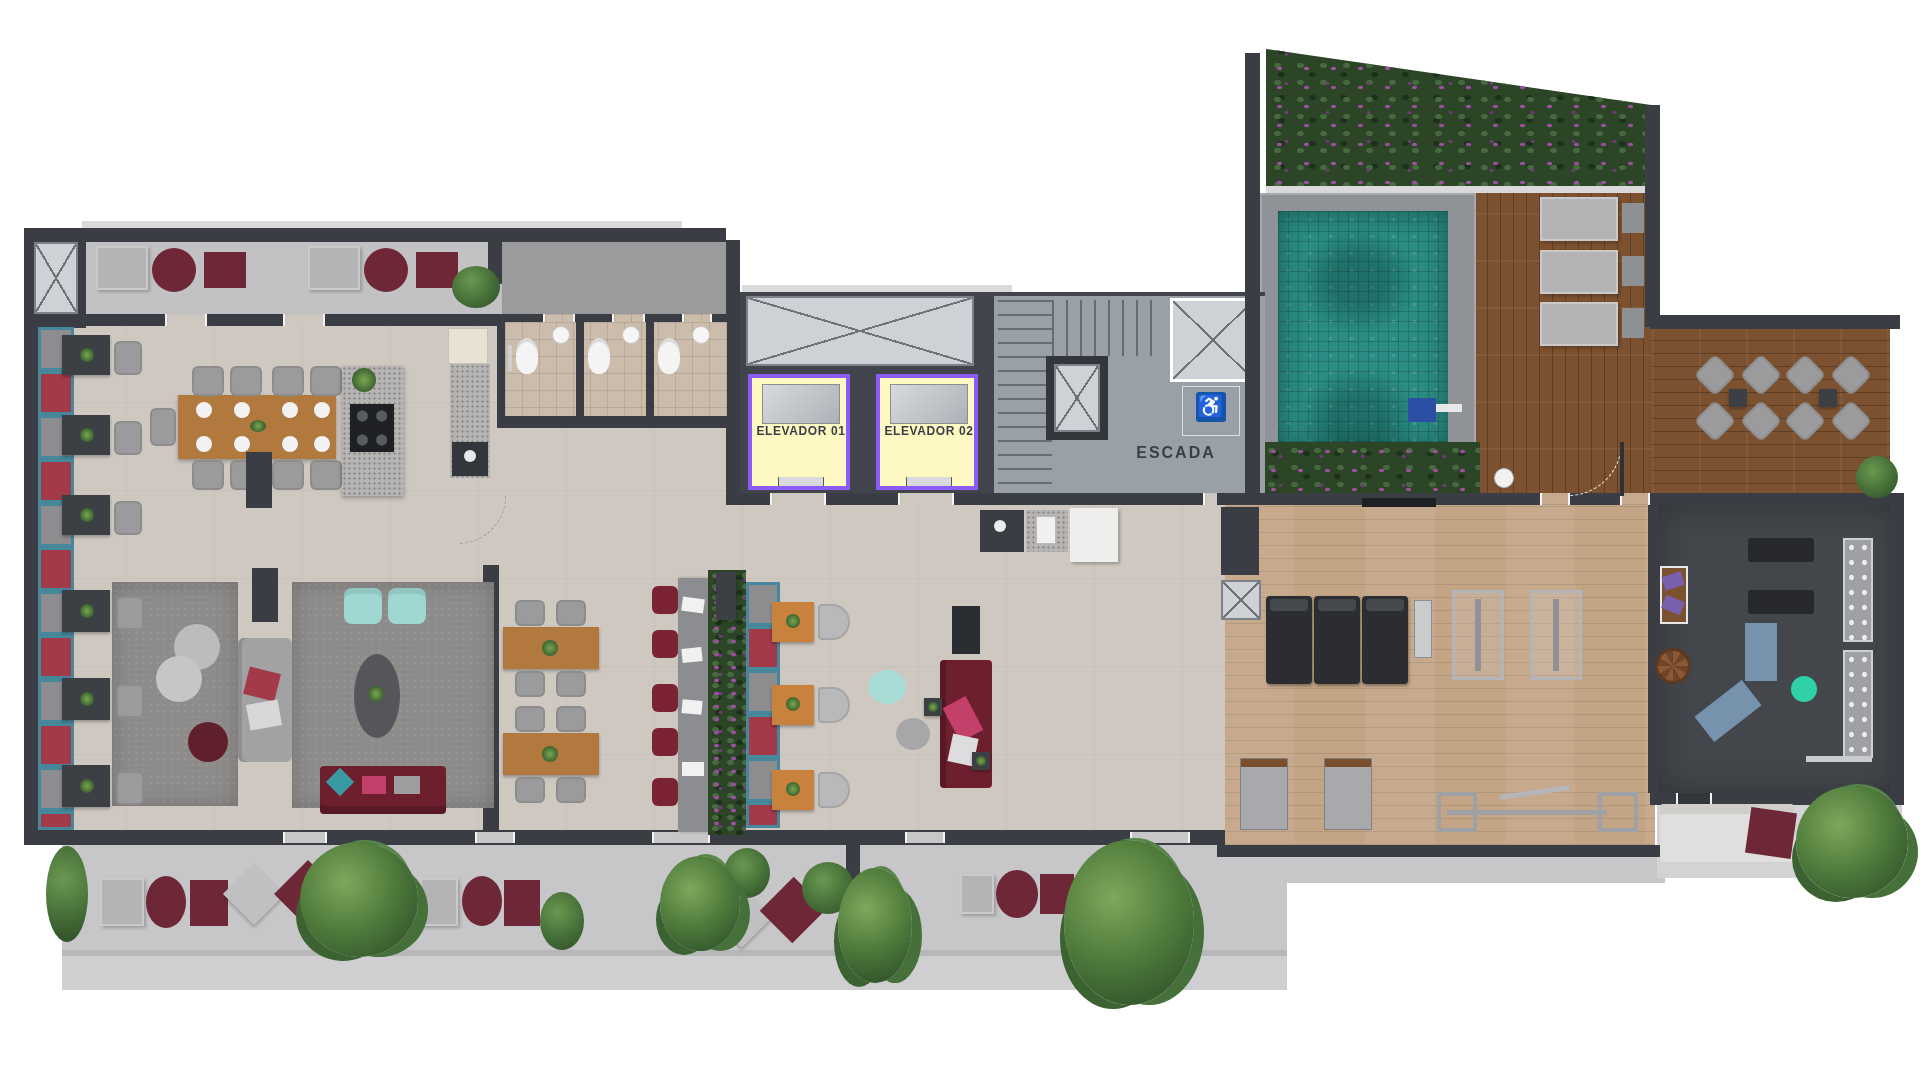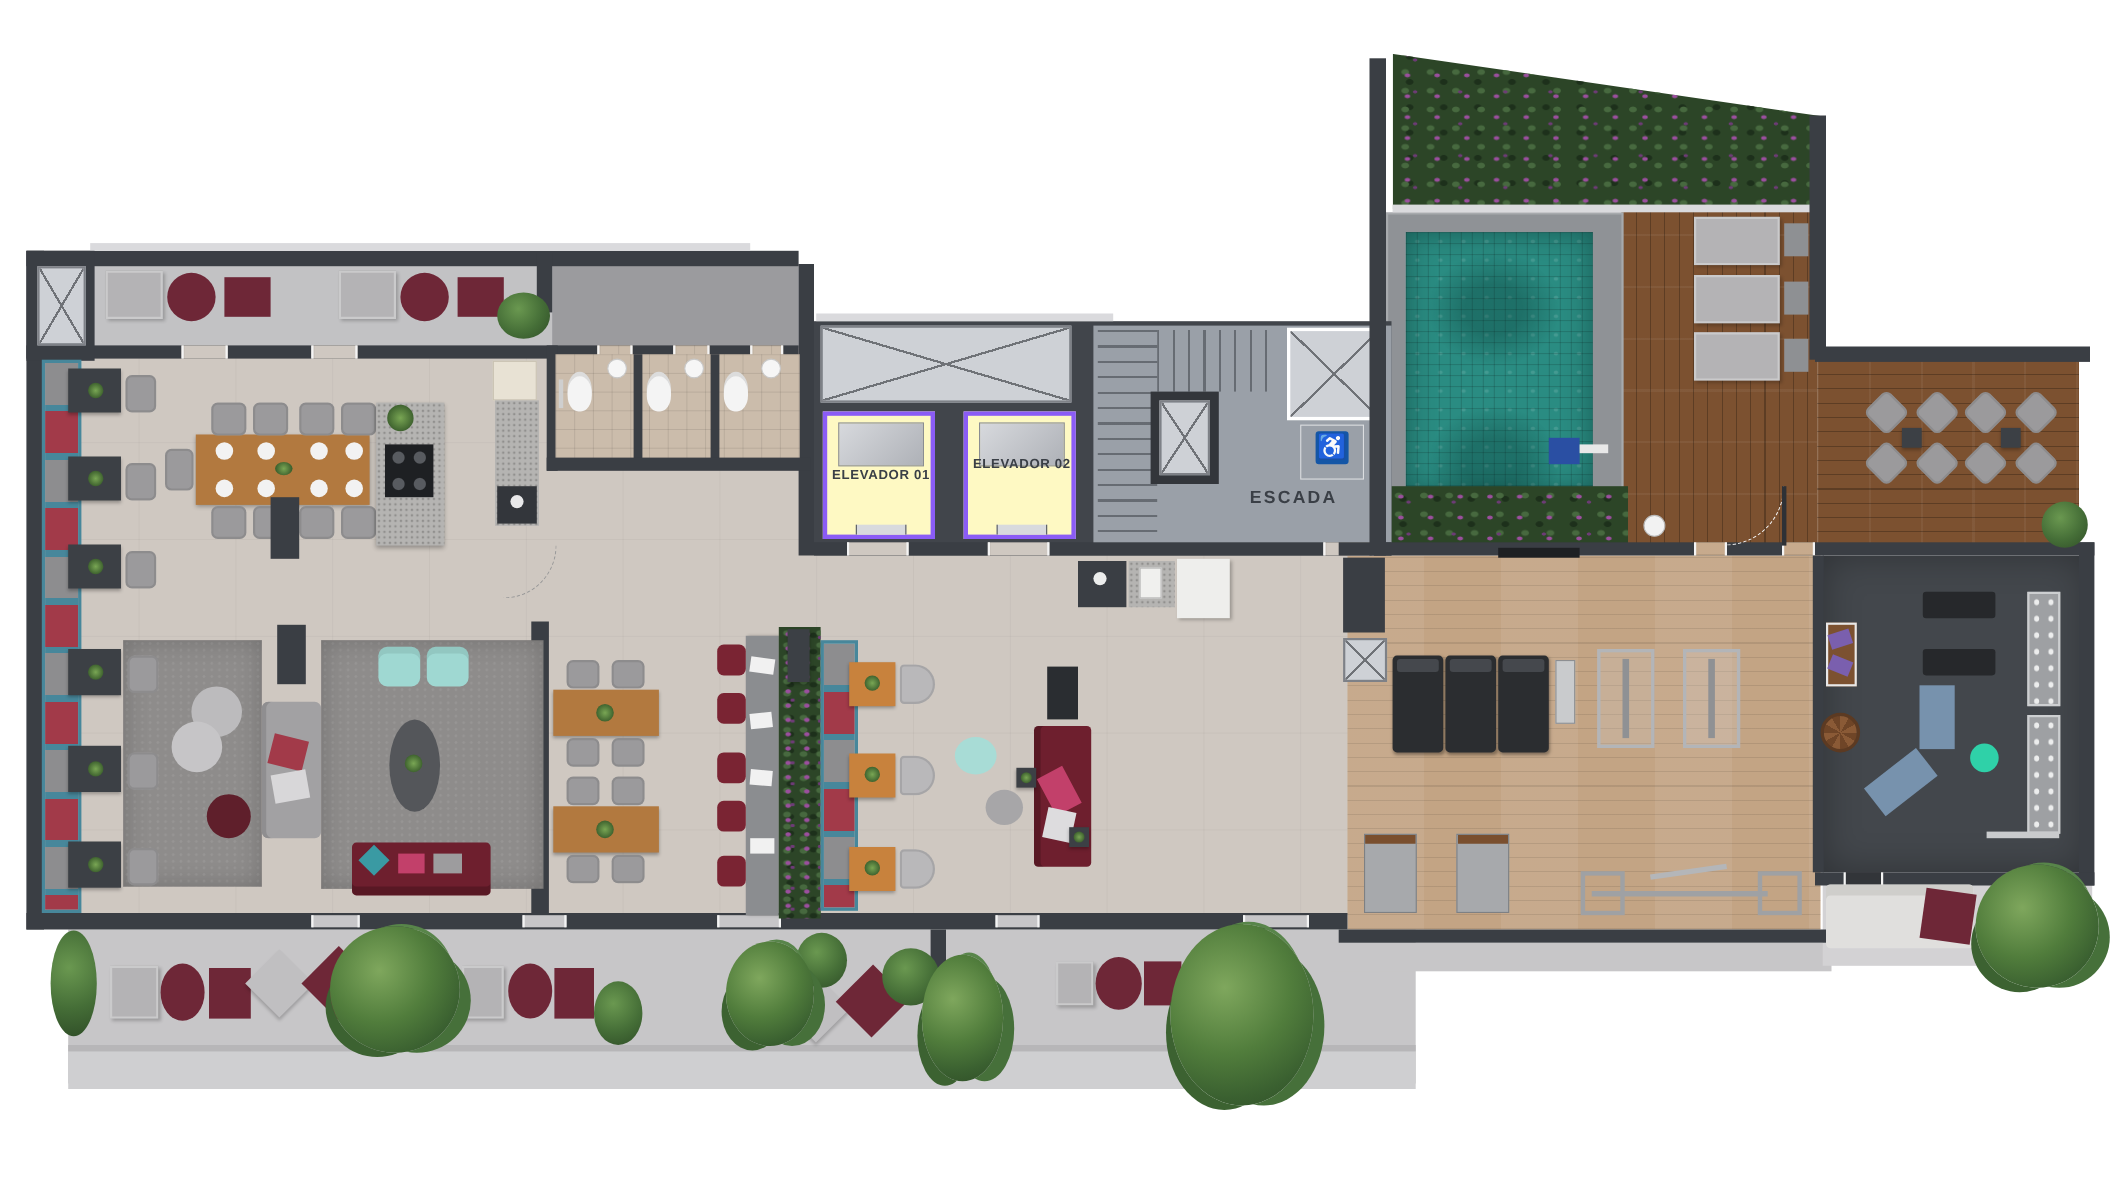--- a/index.html
+++ b/index.html
@@ -225,21 +225,21 @@
   <div style="left:740px;top:292px;width:525px;height:213px;background:#41454b;"></div>
   <div class="lightcap" style="left:742px;top:285px;width:270px;height:7px;"></div>
   <div class="xbox" style="left:746px;top:296px;width:228px;height:70px;"></div>
   <div class="elevator" style="left:748px;top:374px;width:102px;height:116px;">
     <div class="cab" style="left:10px;top:6px;width:78px;height:40px;"></div>
     <div class="label" style="left:0;top:46px;width:98px;font-size:12px;">ELEVADOR 01</div>
     <div style="left:26px;bottom:0;width:46px;height:9px;background:#d8dadd;border-left:1px solid #55585d;border-right:1px solid #55585d;"></div>
   </div>
   <div class="elevator" style="left:876px;top:374px;width:102px;height:116px;">
     <div class="cab" style="left:10px;top:6px;width:78px;height:40px;"></div>
-    <div class="label" style="left:0;top:36px;width:98px;font-size:12px;">ELEVADOR 02</div>
+    <div class="label" style="left:0;top:46px;width:98px;font-size:12px;">ELEVADOR 02</div>
     <div style="left:26px;bottom:0;width:46px;height:9px;background:#d8dadd;border-left:1px solid #55585d;border-right:1px solid #55585d;"></div>
   </div>
   <div class="stair" style="left:994px;top:296px;width:271px;height:206px;"></div>
   <div class="treadsH" style="left:998px;top:300px;width:54px;height:198px;"></div>
   <div class="treadsV" style="left:1052px;top:300px;width:110px;height:56px;"></div>
   <div style="left:1046px;top:356px;width:62px;height:84px;background:#33363b;"></div>
   <div class="xbox" style="left:1054px;top:364px;width:46px;height:68px;"></div>
   <div class="xbox" style="left:1170px;top:298px;width:86px;height:84px;border:3px solid #fff;"></div>
   <div style="left:1182px;top:386px;width:58px;height:50px;border:1px solid rgba(255,255,255,.65);"></div>
   <div style="left:1196px;top:392px;width:30px;height:30px;background:var(--access_blue);border-radius:3px;color:#fff;font-size:22px;line-height:30px;text-align:center;"><span style="position:static;">♿</span></div>

